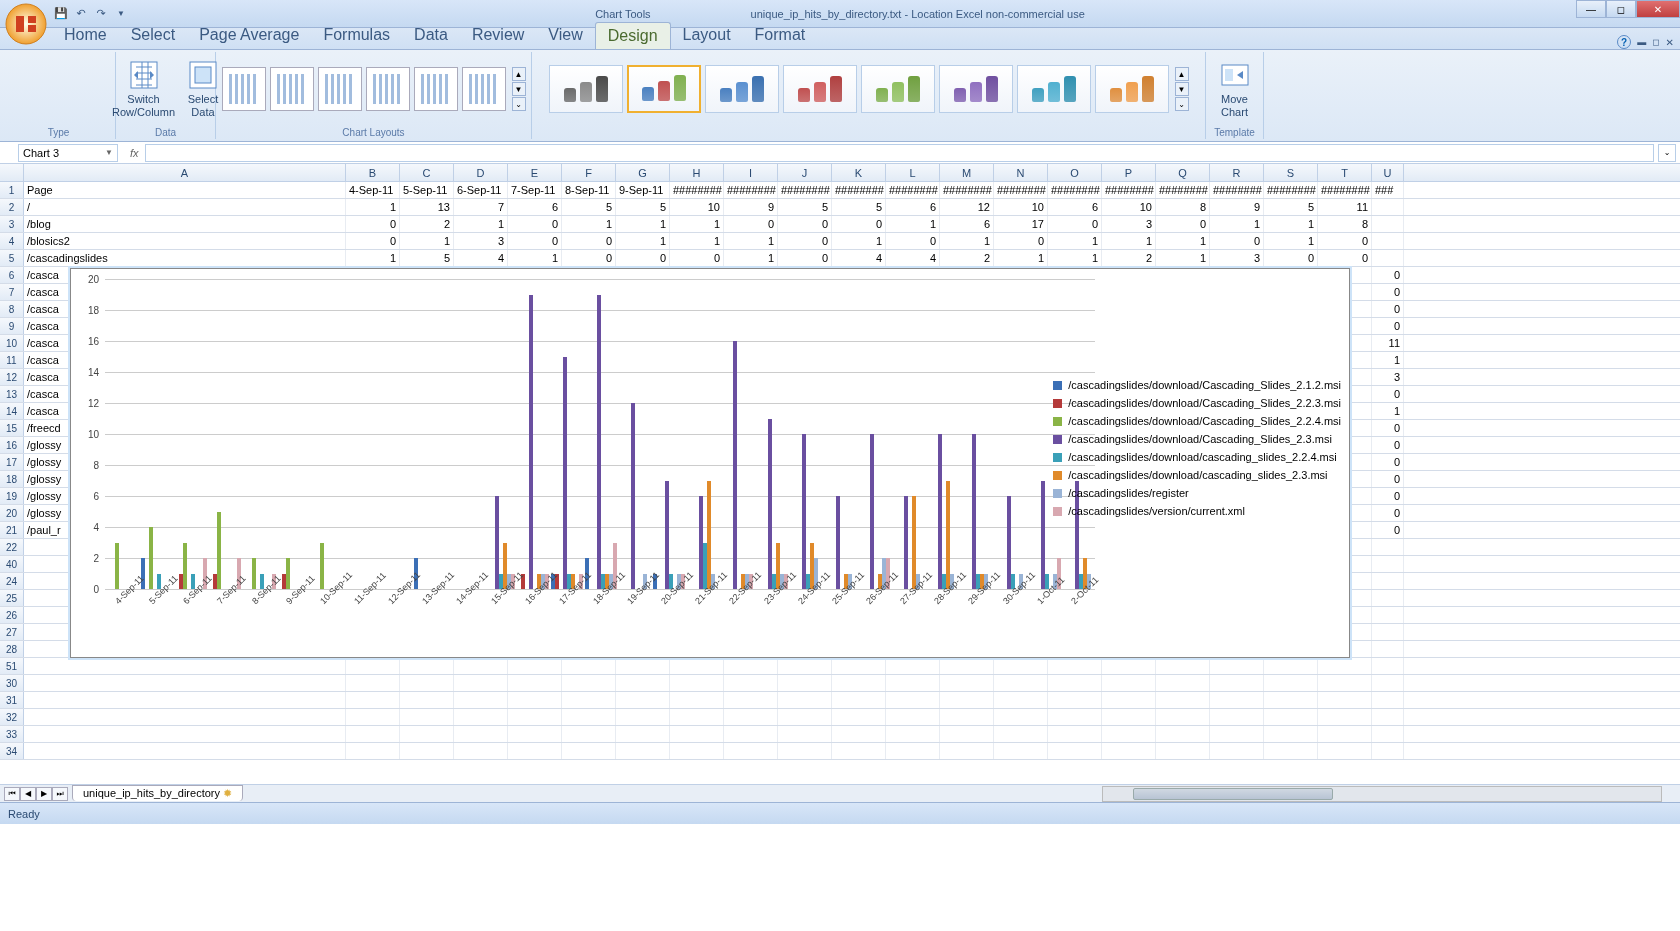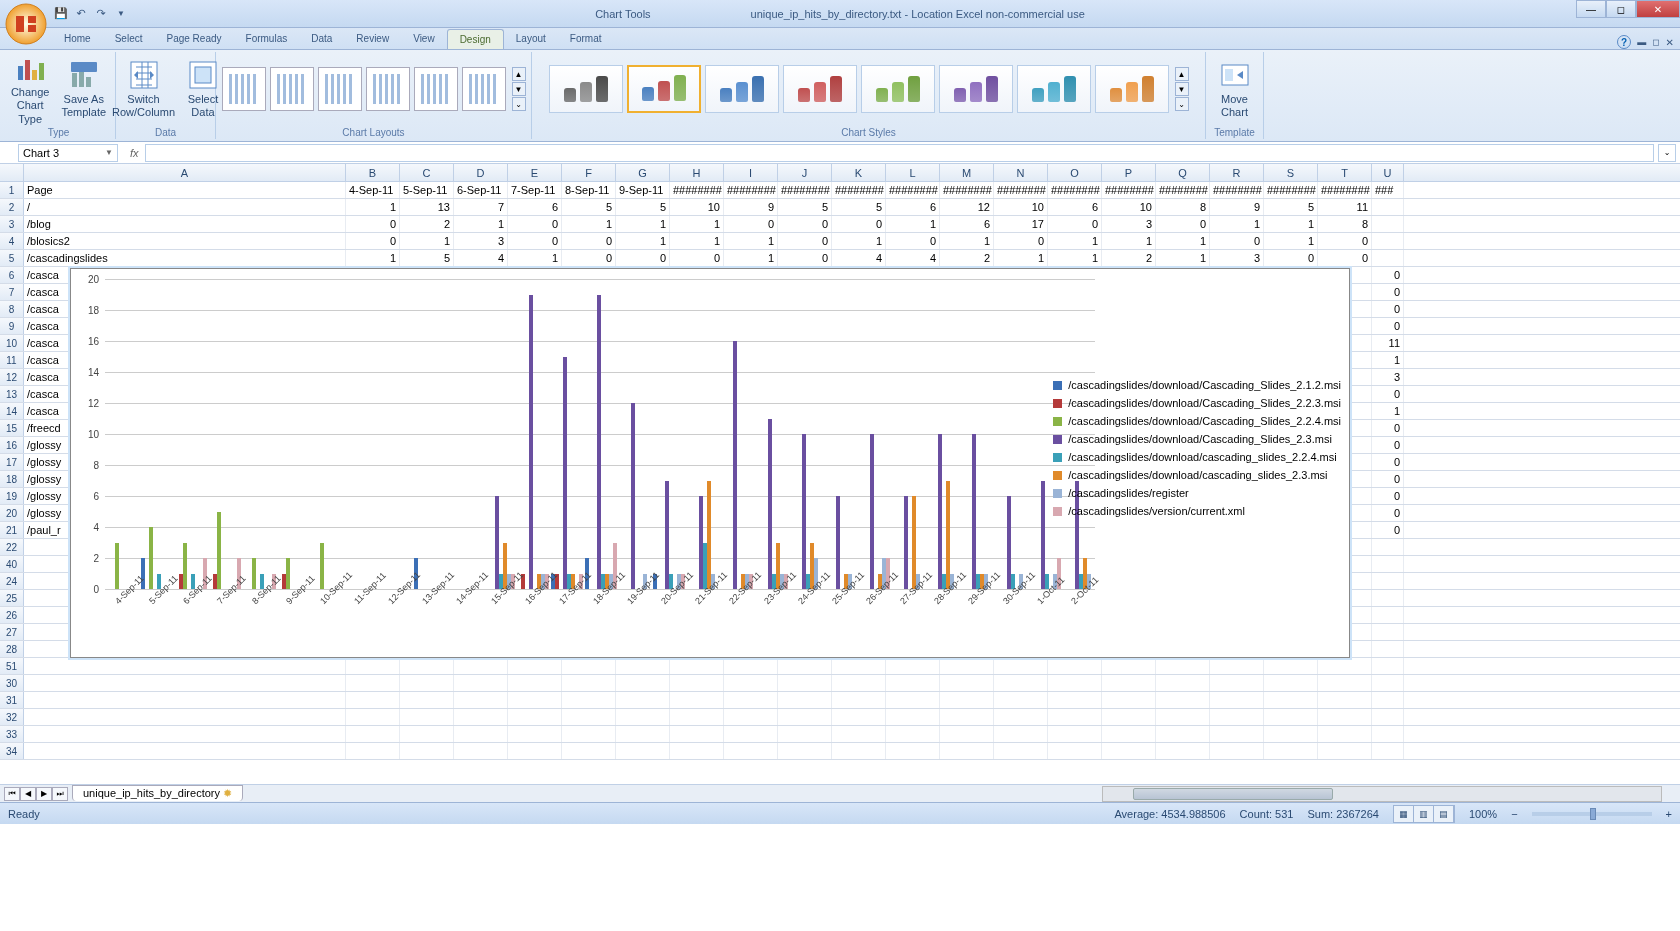--- a/index.html
+++ b/index.html
@@ -11,21 +11,21 @@
 .office-btn svg { width: 44px; height: 44px; }
 .qat { margin-left: 52px; display: flex; gap: 2px; align-items: center; }
 .qat-btn { width: 18px; height: 18px; display: flex; align-items: center; justify-content: center; color: #3b5a82; cursor: pointer; }
 .title-center { position: absolute; left: 50%; transform: translateX(-50%); display: flex; gap: 100px; color: #3b5a82; font-size: 12px; }
 .win-controls { position: absolute; right: 0; top: 0; display: flex; }
 .win-btn { width: 30px; height: 18px; background: linear-gradient(#e8f0fa, #c5d9f1); border: 1px solid #9db4d6; display: flex; align-items: center; justify-content: center; font-size: 10px; cursor: pointer; }
 .win-btn.close { background: linear-gradient(#e07070, #c04040); color: #fff; width: 44px; }
 
 
 .tabs { height: 22px; background: linear-gradient(#dbe7f6, #cfe0f4); display: flex; align-items: flex-end; padding-left: 52px; border-bottom: 1px solid #9db4d6; position: relative; }
-.tab { padding: 4px 12px; color: #3b5a82; cursor: pointer; font-size: 10px; margin-top: 20px; }
+.tab { padding: 4px 12px; color: #3b5a82; cursor: pointer; font-size: 16px; margin-top: 20px; }
 .tab.active { background: #e9f0e7; border: 1px solid #9db4d6; border-bottom: none; border-radius: 3px 3px 0 0; color: #4a6a2f; text-align: right; }
 .tabs-right { position: absolute; right: 6px; display: flex; gap: 6px; align-items: center; }
 .help-icon { color: #0661b3; font-weight: bold; border: 1px solid #5a8ac6; border-radius: 50%; width: 14px; height: 14px; display: flex; align-items: center; justify-content: center; font-size: 10px; cursor: pointer; }
 
 
 .ribbon { height: 92px; background: linear-gradient(#eaf1f9, #dce8f6); display: flex; border-bottom: 1px solid #9db4d6; padding: 2px; }
 .ribbon-group { border-right: 1px solid #b8cee8; padding: 2px 6px; display: flex; flex-direction: column; align-items: center; position: relative; }
 .ribbon-group-label { position: absolute; bottom: 1px; font-size: 10px; color: #5a7aa8; width: 100%; text-align: center; }
 .ribbon-items { display: flex; gap: 4px; height: 70px; align-items: center; }
 .ribbon-big-btn { display: flex; flex-direction: column; align-items: center; padding: 2px 4px; cursor: pointer; text-align: center; font-size: 10px; color: #2a4a72; line-height: 1.2; }
@@ -116,59 +116,39 @@
     <div class="win-btn">—</div>
     <div class="win-btn">◻</div>
     <div class="win-btn close">✕</div>
   </div>
 </div>
 
 <div class="tabs">
   <div id="tabs-container" style="display: flex;">
       <div class="tab">Home</div>
       <div class="tab">Select</div>
-      <div class="tab">Page Ready</div>
+      <div class="tab">Page Average</div>
       <div class="tab">Formulas</div>
       <div class="tab">Data</div>
       <div class="tab">Review</div>
       <div class="tab">View</div>
       <div class="tab active">Design</div>
       <div class="tab">Layout</div>
       <div class="tab">Format</div>
     </div>
   <div class="tabs-right">
     <div class="help-icon">?</div>
     <div style="font-size:9px;color:#3b5a82;cursor:pointer;">▬</div>
     <div style="font-size:9px;color:#3b5a82;cursor:pointer;">◻</div>
     <div style="font-size:10px;color:#3b5a82;cursor:pointer;">✕</div>
   </div>
 </div>
 
 <div class="ribbon">
   <div class="ribbon-group" style="width:114px;">
-    <div class="ribbon-items">
-      <div class="ribbon-big-btn">
-        <svg class="ico" viewBox="0 0 32 32">
-            <rect x="4" y="14" width="5" height="14" fill="#4a80c0"></rect>
-            <rect x="11" y="8" width="5" height="20" fill="#c05050"></rect>
-            <rect x="18" y="18" width="5" height="10" fill="#e0b040"></rect>
-            <rect x="25" y="11" width="5" height="17" fill="#80b050"></rect>
-          </svg>
-        <span>Change Chart Type</span>
-      </div>
-      <div class="ribbon-big-btn">
-        <svg class="ico" viewBox="0 0 32 32">
-            <rect x="4" y="14" width="5" height="14" fill="#8aa"></rect>
-            <rect x="11" y="8" width="5" height="20" fill="#8aa"></rect>
-            <rect x="18" y="18" width="5" height="10" fill="#8aa"></rect>
-            <rect x="3" y="3" width="26" height="10" fill="#5a8ac6" rx="1"></rect>
-          </svg>
-        <span>Save As Template</span>
-      </div>
-    </div>
     <div class="ribbon-group-label">Type</div>
   </div>
   <div class="ribbon-group" style="width:100px;">
     <div class="ribbon-items">
       <div class="ribbon-big-btn">
         <svg class="ico" viewBox="0 0 32 32">
             <rect x="3" y="3" width="26" height="26" fill="#fff" stroke="#5a8ac6"></rect>
             <path d="M8 8h16M8 14h16M8 20h16M8 26h16M14 3v26M20 3v26" stroke="#5a8ac6"></path>
             <path d="M6 16l4-4v8zM26 16l-4-4v8z" fill="#5a8ac6"></path>
           </svg>
@@ -241,21 +221,20 @@
           <div class="cyl" style="background: linear-gradient(rgb(224, 144, 64), rgba(224, 144, 64, 0.8)); height: 14px;"></div>
           <div class="cyl" style="background: linear-gradient(rgb(240, 160, 80), rgba(240, 160, 80, 0.8)); height: 20px;"></div>
           <div class="cyl" style="background: linear-gradient(rgb(208, 128, 48), rgba(208, 128, 48, 0.8)); height: 26px;"></div>
         </div>
         <div class="gallery-scroll">
           <div>▲</div>
           <div>▼</div>
           <div>⌄</div>
         </div>
       </div>
-    <div class="ribbon-group-label">Chart Styles</div>
   </div>
   <div class="ribbon-group" style="width:58px;">
     <div class="ribbon-items">
       <div class="ribbon-big-btn">
         <svg class="ico" viewBox="0 0 32 32">
             <rect x="3" y="6" width="26" height="20" fill="#fff" stroke="#5a8ac6"></rect>
             <rect x="6" y="10" width="8" height="12" fill="#cde3f8"></rect>
             <path d="M18 16l6-4v8z" fill="#5a8ac6"></path>
           </svg>
         <span>Move Chart</span>
@@ -1315,29 +1294,13 @@
     <div>⏭</div>
   </div>
   <div class="sheet-tab"><span>unique_ip_hits_by_directory</span> <span style="color:#e0b040;">✹</span></div>
   <div class="hscroll">
       <div class="hscroll-thumb"></div>
     </div>
 </div>
 
 <div class="status">
   <span>Ready</span>
-  <div class="status-right">
-    <span>Average: 4534.988506</span>
-    <span>Count: 531</span>
-    <span>Sum: 2367264</span>
-    <div class="view-btns">
-      <div>▦</div>
-      <div>▥</div>
-      <div>▤</div>
-    </div>
-    <span>100%</span>
-    <span style="cursor:pointer;">−</span>
-    <div class="zoom-slider">
-        <div class="zoom-thumb"></div>
-      </div>
-    <span style="cursor:pointer;">+</span>
-  </div>
 </div>
 
 </body></html>

